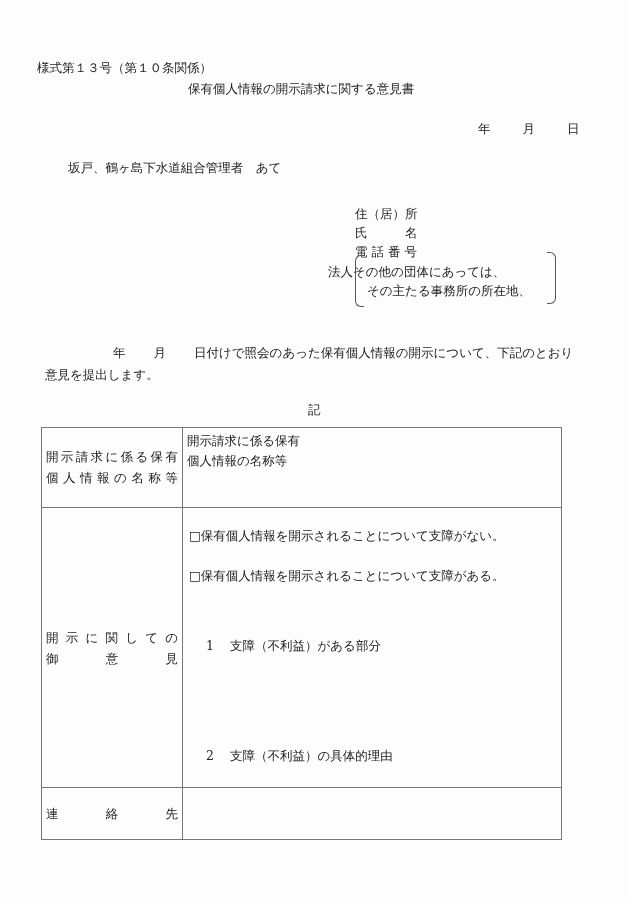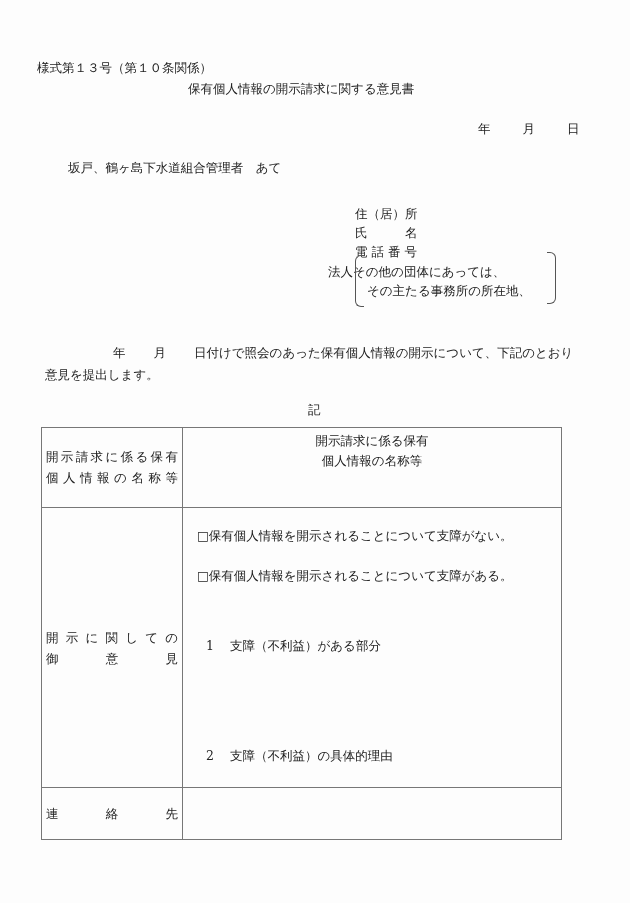--- a/index.html
+++ b/index.html
@@ -44,23 +44,23 @@
     .row2 { height: 280px; }
     .row3 { height: 52px; }
     .label-cell { vertical-align: middle !important; }
     .label-justify {
       padding: 0 4px; line-height: 21px;
     }
     .label-justify .ln {
       display: flex; justify-content: space-between;
     }
     .row1 .label-justify { padding-top: 18px; }
-    .r1-content { padding: 3px 4px; line-height: 20px; text-align: center; }
+    .r1-content { padding: 3px 4px; line-height: 20px; }
     .r2-content { padding: 18px 6px; }
-    .r2-content .opt { height: 40px; line-height: 20px; margin-left: 8px; }
+    .r2-content .opt { height: 40px; line-height: 20px; }
     .r2-content .sub { padding-left: 17px; line-height: 20px; margin-top: 30px; }
     .r2-content .sub .num { display: inline-block; width: 24px; }
     .sub1 { height: 80px; }
   </style>
 </head>
 <body>
 
 <div class="abs form-no">様式第１３号（第１０条関係）</div>
 <div class="abs doc-title">保有個人情報の開示請求に関する意見書</div>
 <div class="abs date-line">

